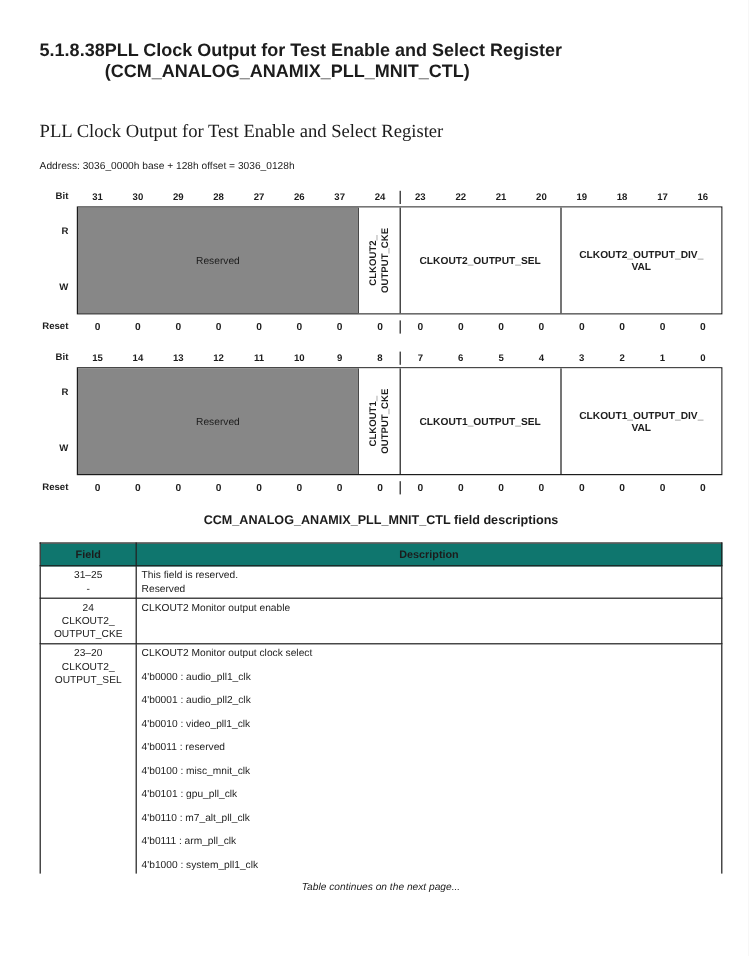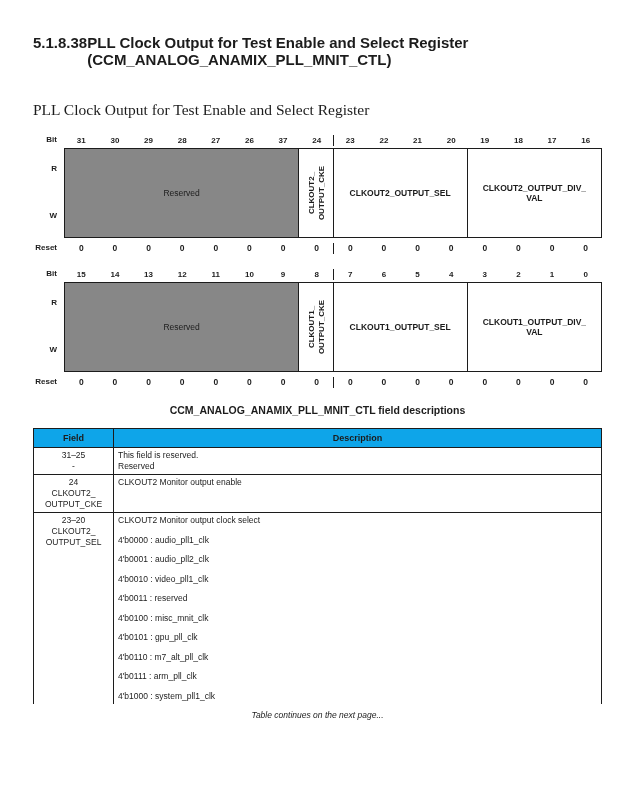--- a/index.html
+++ b/index.html
@@ -34,21 +34,21 @@
   .rd-field.gray { background:var(--reserved-fill,#878787); }
   .rd-field.bold { font-weight:bold; }
   .rd-horiz { text-align:center; font-size:8.5px; line-height:10.5px; }
   .rd-vert { position:absolute; left:50%; top:50%; transform:translate(-50%,-50%) rotate(-90deg); font-size:8px; line-height:9.5px; text-align:center; white-space:nowrap; }
   .rd-reset { margin-top:5px; }
   .rd-reset .rd-col { font-size:8.5px; font-weight:bold; }
 
   
   .table-caption { margin-top:16px; text-align:center; font-size:10.5px; font-weight:bold; }
   table.ftable { width:100%; border-collapse:collapse; margin-top:12px; border:1.5px solid var(--line,#1c1c1c); border-bottom:none; }
-  .ftable th { border:1px solid var(--line,#1c1c1c); font-size:9px; font-weight:bold; padding:4px 2px; background:#0ea5e9; }
+  .ftable th { border:1px solid var(--line,#1c1c1c); font-size:9px; font-weight:bold; padding:4px 2px; background:#0f766e; }
   .ftable th.fcol { width:80px; }
   .ftable td { border:1px solid var(--line,#1c1c1c); vertical-align:top; font-size:8.5px; line-height:11px; }
   .ftable tr:last-child td { border-bottom:none; }
   td.ft-field { text-align:center; padding:2px 1px; }
   td.ft-desc { padding:2px 4px; }
   td.ft-desc.spaced .ft-line:not(:last-child) { margin-bottom:8.5px; }
 
   .continuation { margin-top:6px; text-align:center; font-style:italic; font-size:8.5px; }
 
   
@@ -65,20 +65,21 @@
     <div class="section-heading">
       <div class="section-number">5.1.8.38</div>
       <div>
         <div>PLL Clock Output for Test Enable and Select Register</div>
         <div>(CCM_ANALOG_ANAMIX_PLL_MNIT_CTL)</div>
       </div>
     </div>
 
     <div class="subtitle">PLL Clock Output for Test Enable and Select Register</div>
 
+    <div class="address">Address: 3036_0000h base + 128h offset = 3036_0128h</div>
 
     <div class="rdiagram">
         <div class="rd-row rd-bitrow">
           <div class="rd-gutter">Bit</div>
           <div class="rd-cols">
             <div class="rd-col">31</div>
             <div class="rd-col">30</div>
             <div class="rd-col">29</div>
             <div class="rd-col">28</div>
             <div class="rd-col">27</div>

